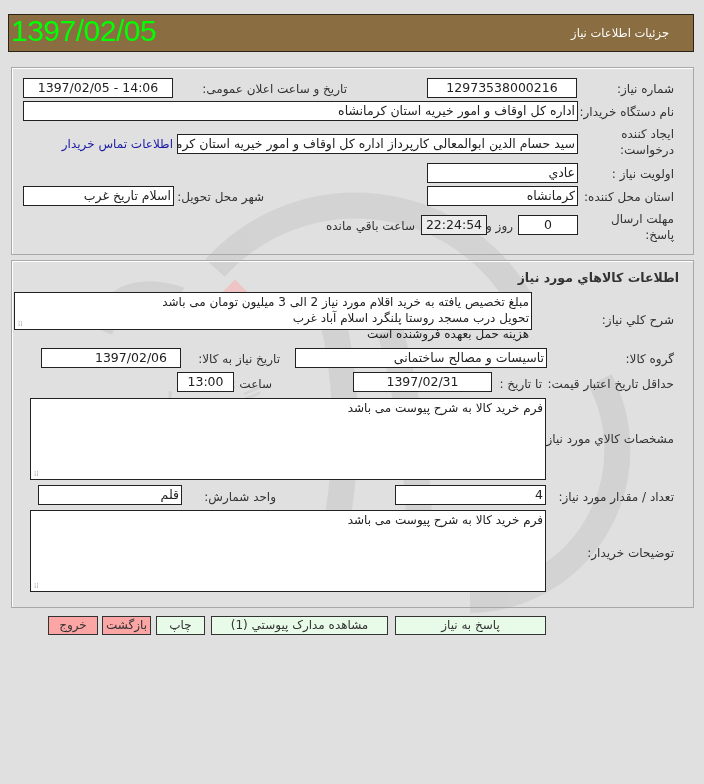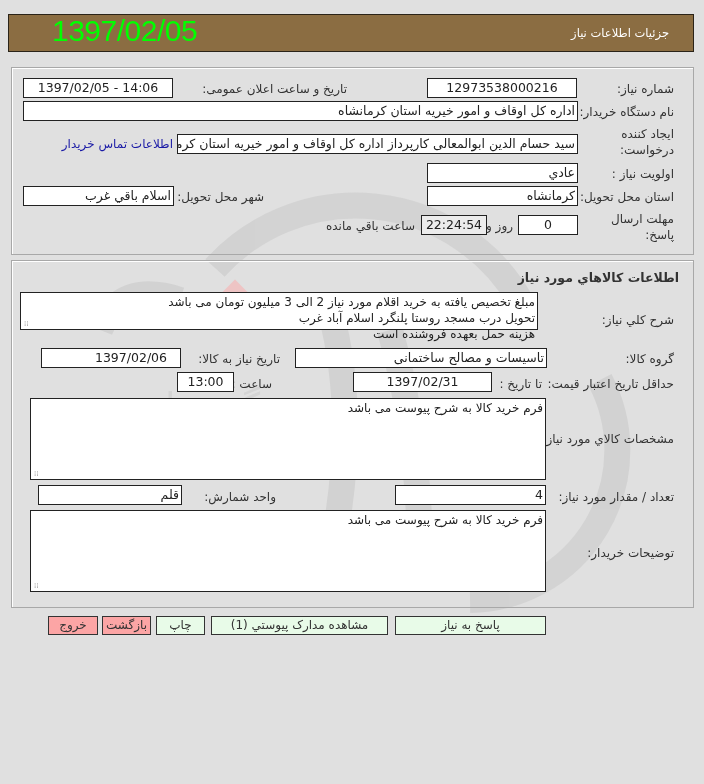--- a/index.html
+++ b/index.html
@@ -14,21 +14,21 @@
     }
     .abs { position: absolute; }
     .header {
       left: 8px; top: 14px; width: 684px; height: 36px;
       background: #8b6d42;
       border: 1px solid #2a2318;
     }
     .header-date {
       position: absolute; left: 2px; top: -1px;
       font-family: "Liberation Sans", sans-serif;
-      font-size: 30px; color: #00ff00; letter-spacing: -0.5px; margin-left: 41px;
+      font-size: 30px; color: #00ff00; letter-spacing: -0.5px;
     }
     .header-title {
       position: absolute; right: 24px; top: 11px;
       font-size: 11.5px; color: #ffffff;
       direction: rtl;
     }
     .panel {
       border: 1px solid #a8a8a8;
       box-shadow: inset 1px 1px 0 #ffffff;
       background: transparent;
@@ -106,39 +106,39 @@
 <div class="box rtl" style="left:23px; top:101px; width:555px; height:20px;">اداره کل اوقاف و امور خیریه استان کرمانشاه</div>
 
 <div class="lbl" style="right:30px; top:127px;">ایجاد کننده</div>
 <div class="lbl" style="right:30px; top:143px;">درخواست:</div>
 <div class="box rtl" style="left:177px; top:134px; width:401px; height:20px;">سید حسام الدین ابوالمعالی کارپرداز اداره کل اوقاف و امور خیریه استان کرمانشاه</div>
 <div class="lbl link" style="right:531px; top:137px;">اطلاعات تماس خریدار</div>
 
 <div class="lbl" style="right:30px; top:167px;">اولویت نیاز :</div>
 <div class="box rtl" style="left:427px; top:163px; width:151px; height:20px;">عادي</div>
 
-<div class="lbl" style="right:30px; top:190px;">استان محل تحویل:</div>
+<div class="lbl" style="right:30px; top:190px;">استان محل کننده:</div>
 <div class="box rtl" style="left:427px; top:186px; width:151px; height:20px;">کرمانشاه</div>
 
 <div class="lbl" style="right:440px; top:190px;">شهر محل تحویل:</div>
-<div class="box rtl" style="left:23px; top:186px; width:151px; height:20px;">اسلام باقي غرب</div>
+<div class="box rtl" style="left:23px; top:186px; width:151px; height:20px;">اسلام تاریخ غرب</div>
 
 <div class="lbl" style="right:30px; top:212px;">مهلت ارسال</div>
 <div class="lbl" style="right:30px; top:228px;">پاسخ:</div>
 <div class="box center" style="left:518px; top:215px; width:60px; height:20px;">0</div>
 <div class="lbl" style="right:191px; top:219px;">روز و</div>
 <div class="box center gray" style="left:421px; top:215px; width:66px; height:20px;">22:24:54</div>
 <div class="lbl" style="right:289px; top:219px;">ساعت باقي مانده</div>
 
 <div class="abs panel" style="left:11px; top:260px; width:681px; height:346px;"></div>
 
 <div class="section-title" style="right:25px; top:270px;">اطلاعات کالاهاي مورد نياز</div>
 
 <div class="lbl" style="right:30px; top:313px;">شرح کلي نياز:</div>
-<div class="ta" style="left:20px; top:292px; width:518px; height:38px;">
+<div class="ta" style="left:14px; top:292px; width:518px; height:38px;">
   <div>مبلغ تخصیص یافته به خرید اقلام مورد نیاز 2 الی 3 میلیون تومان می باشد</div>
   <div>تحویل درب مسجد روستا پلنگرد اسلام آباد غرب</div>
   <div>هزینه حمل بعهده فروشنده است</div>
   <span class="grip">⁞⁞</span>
 </div>
 
 <div class="lbl" style="right:30px; top:352px;">گروه کالا:</div>
 <div class="box rtl" style="left:295px; top:348px; width:252px; height:20px;">تاسیسات و مصالح ساختمانی</div>
 
 <div class="lbl" style="right:424px; top:352px;">تاریخ نیاز به کالا:</div>

